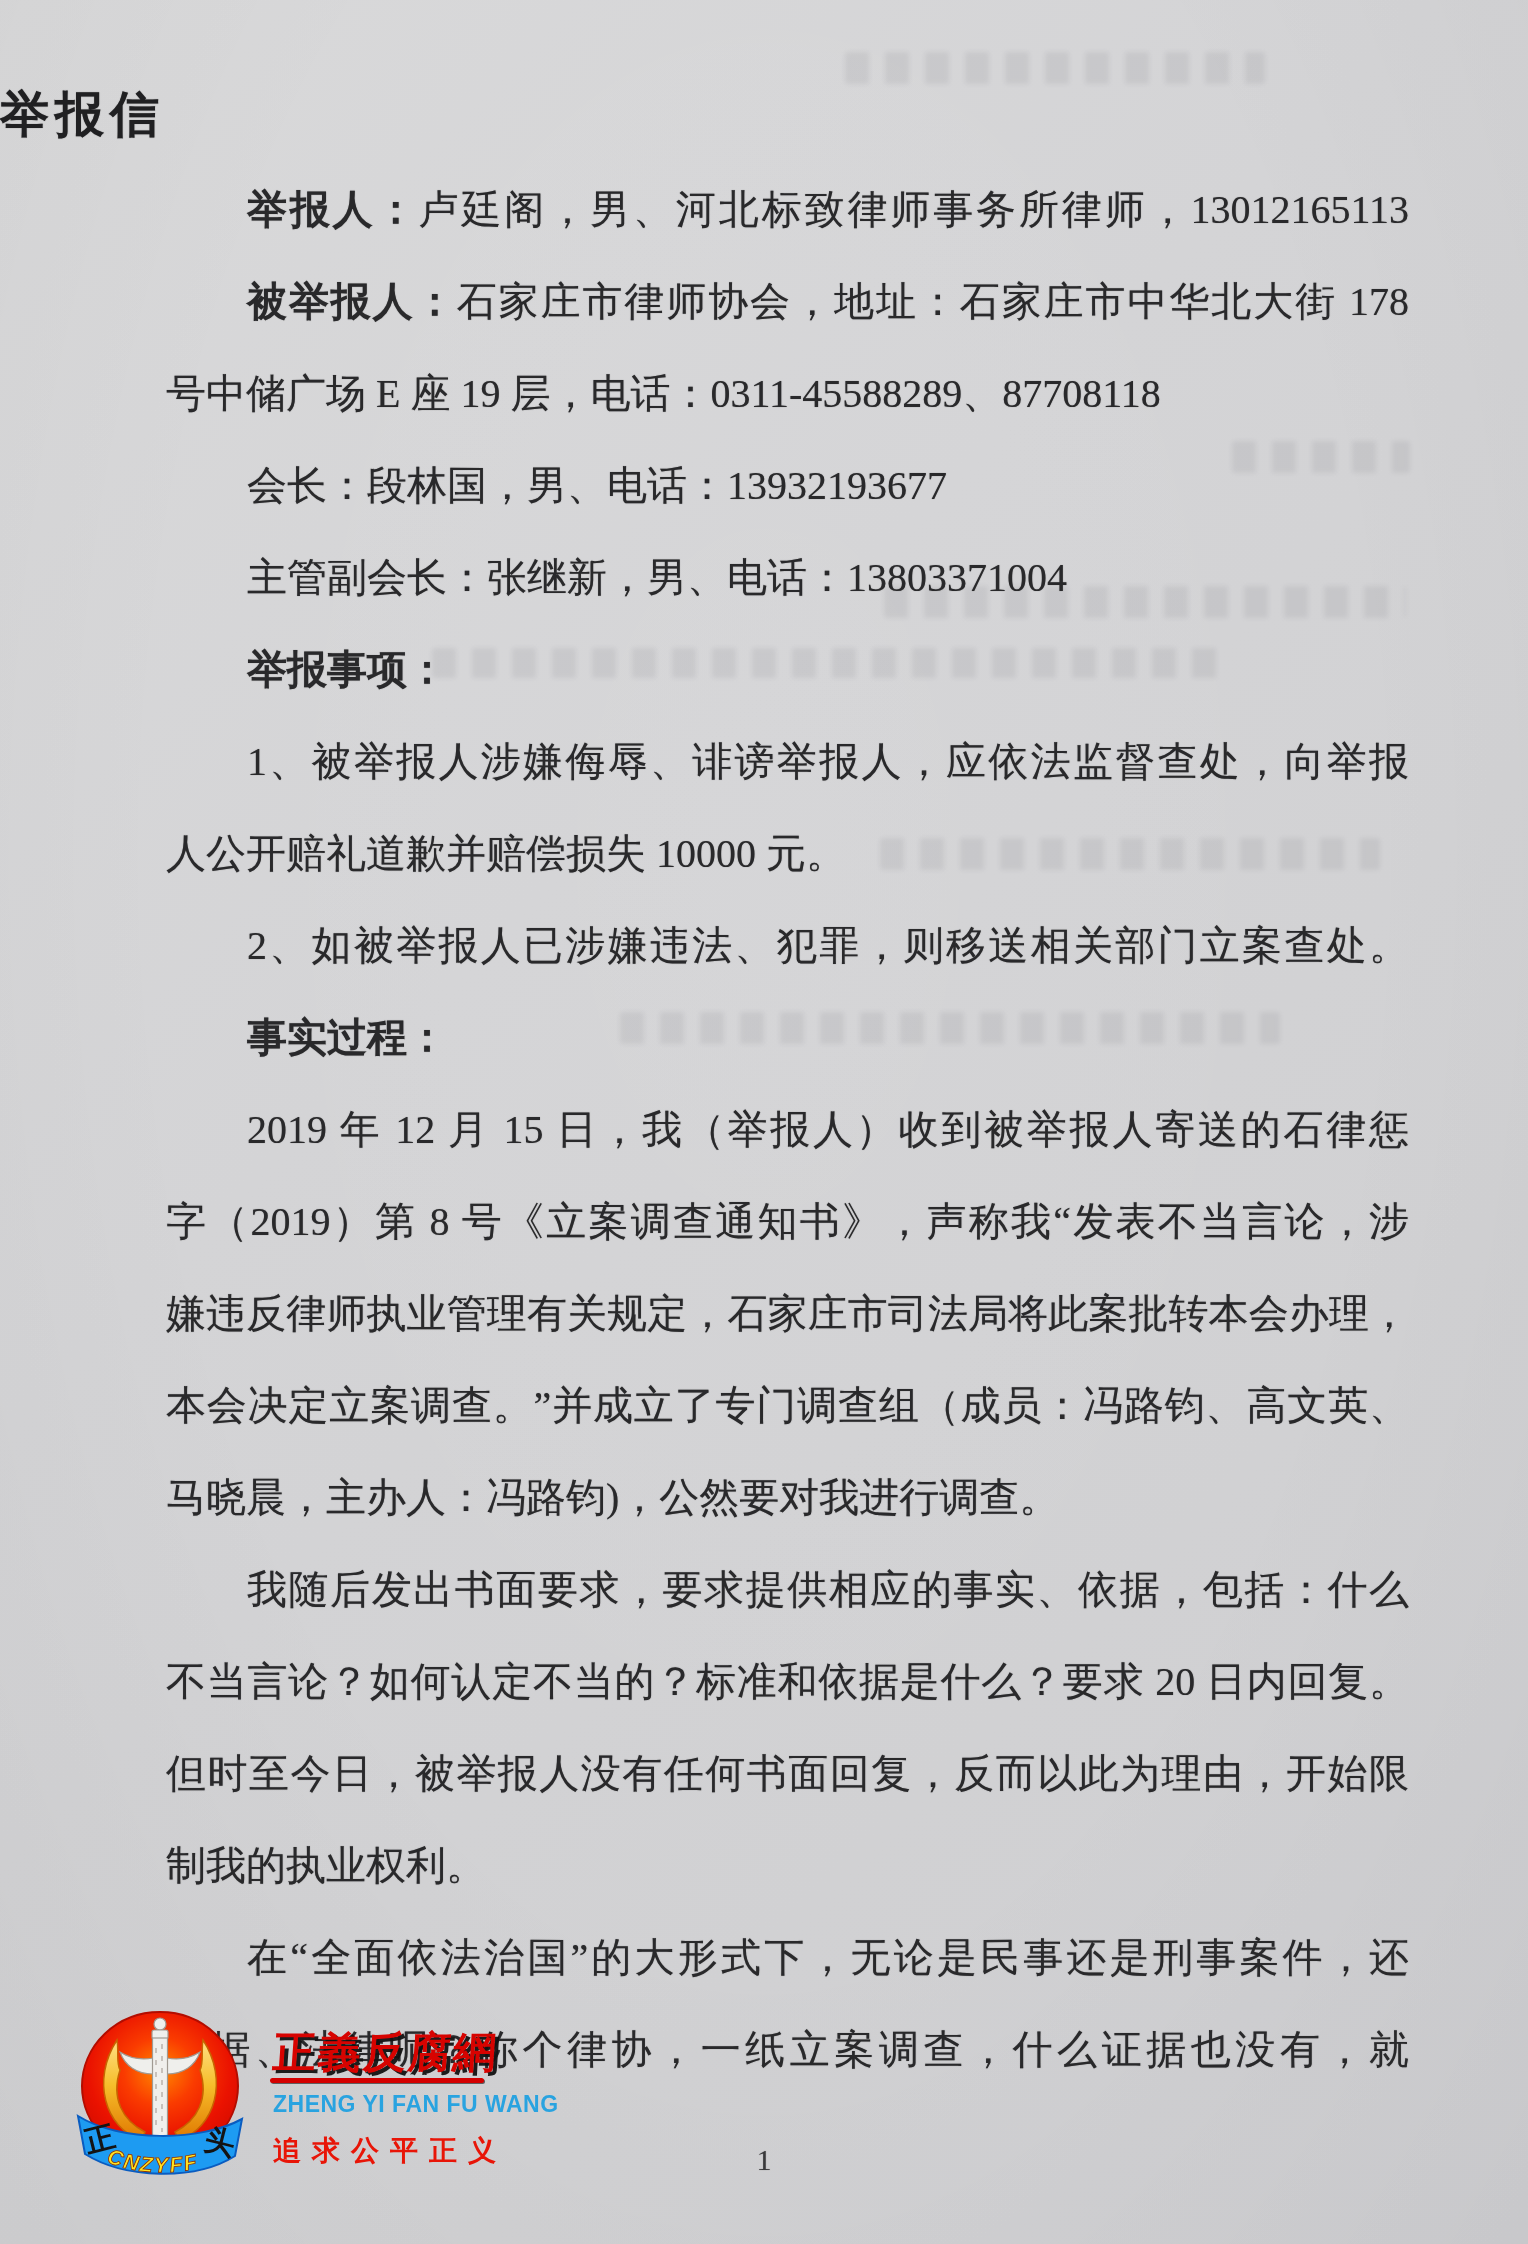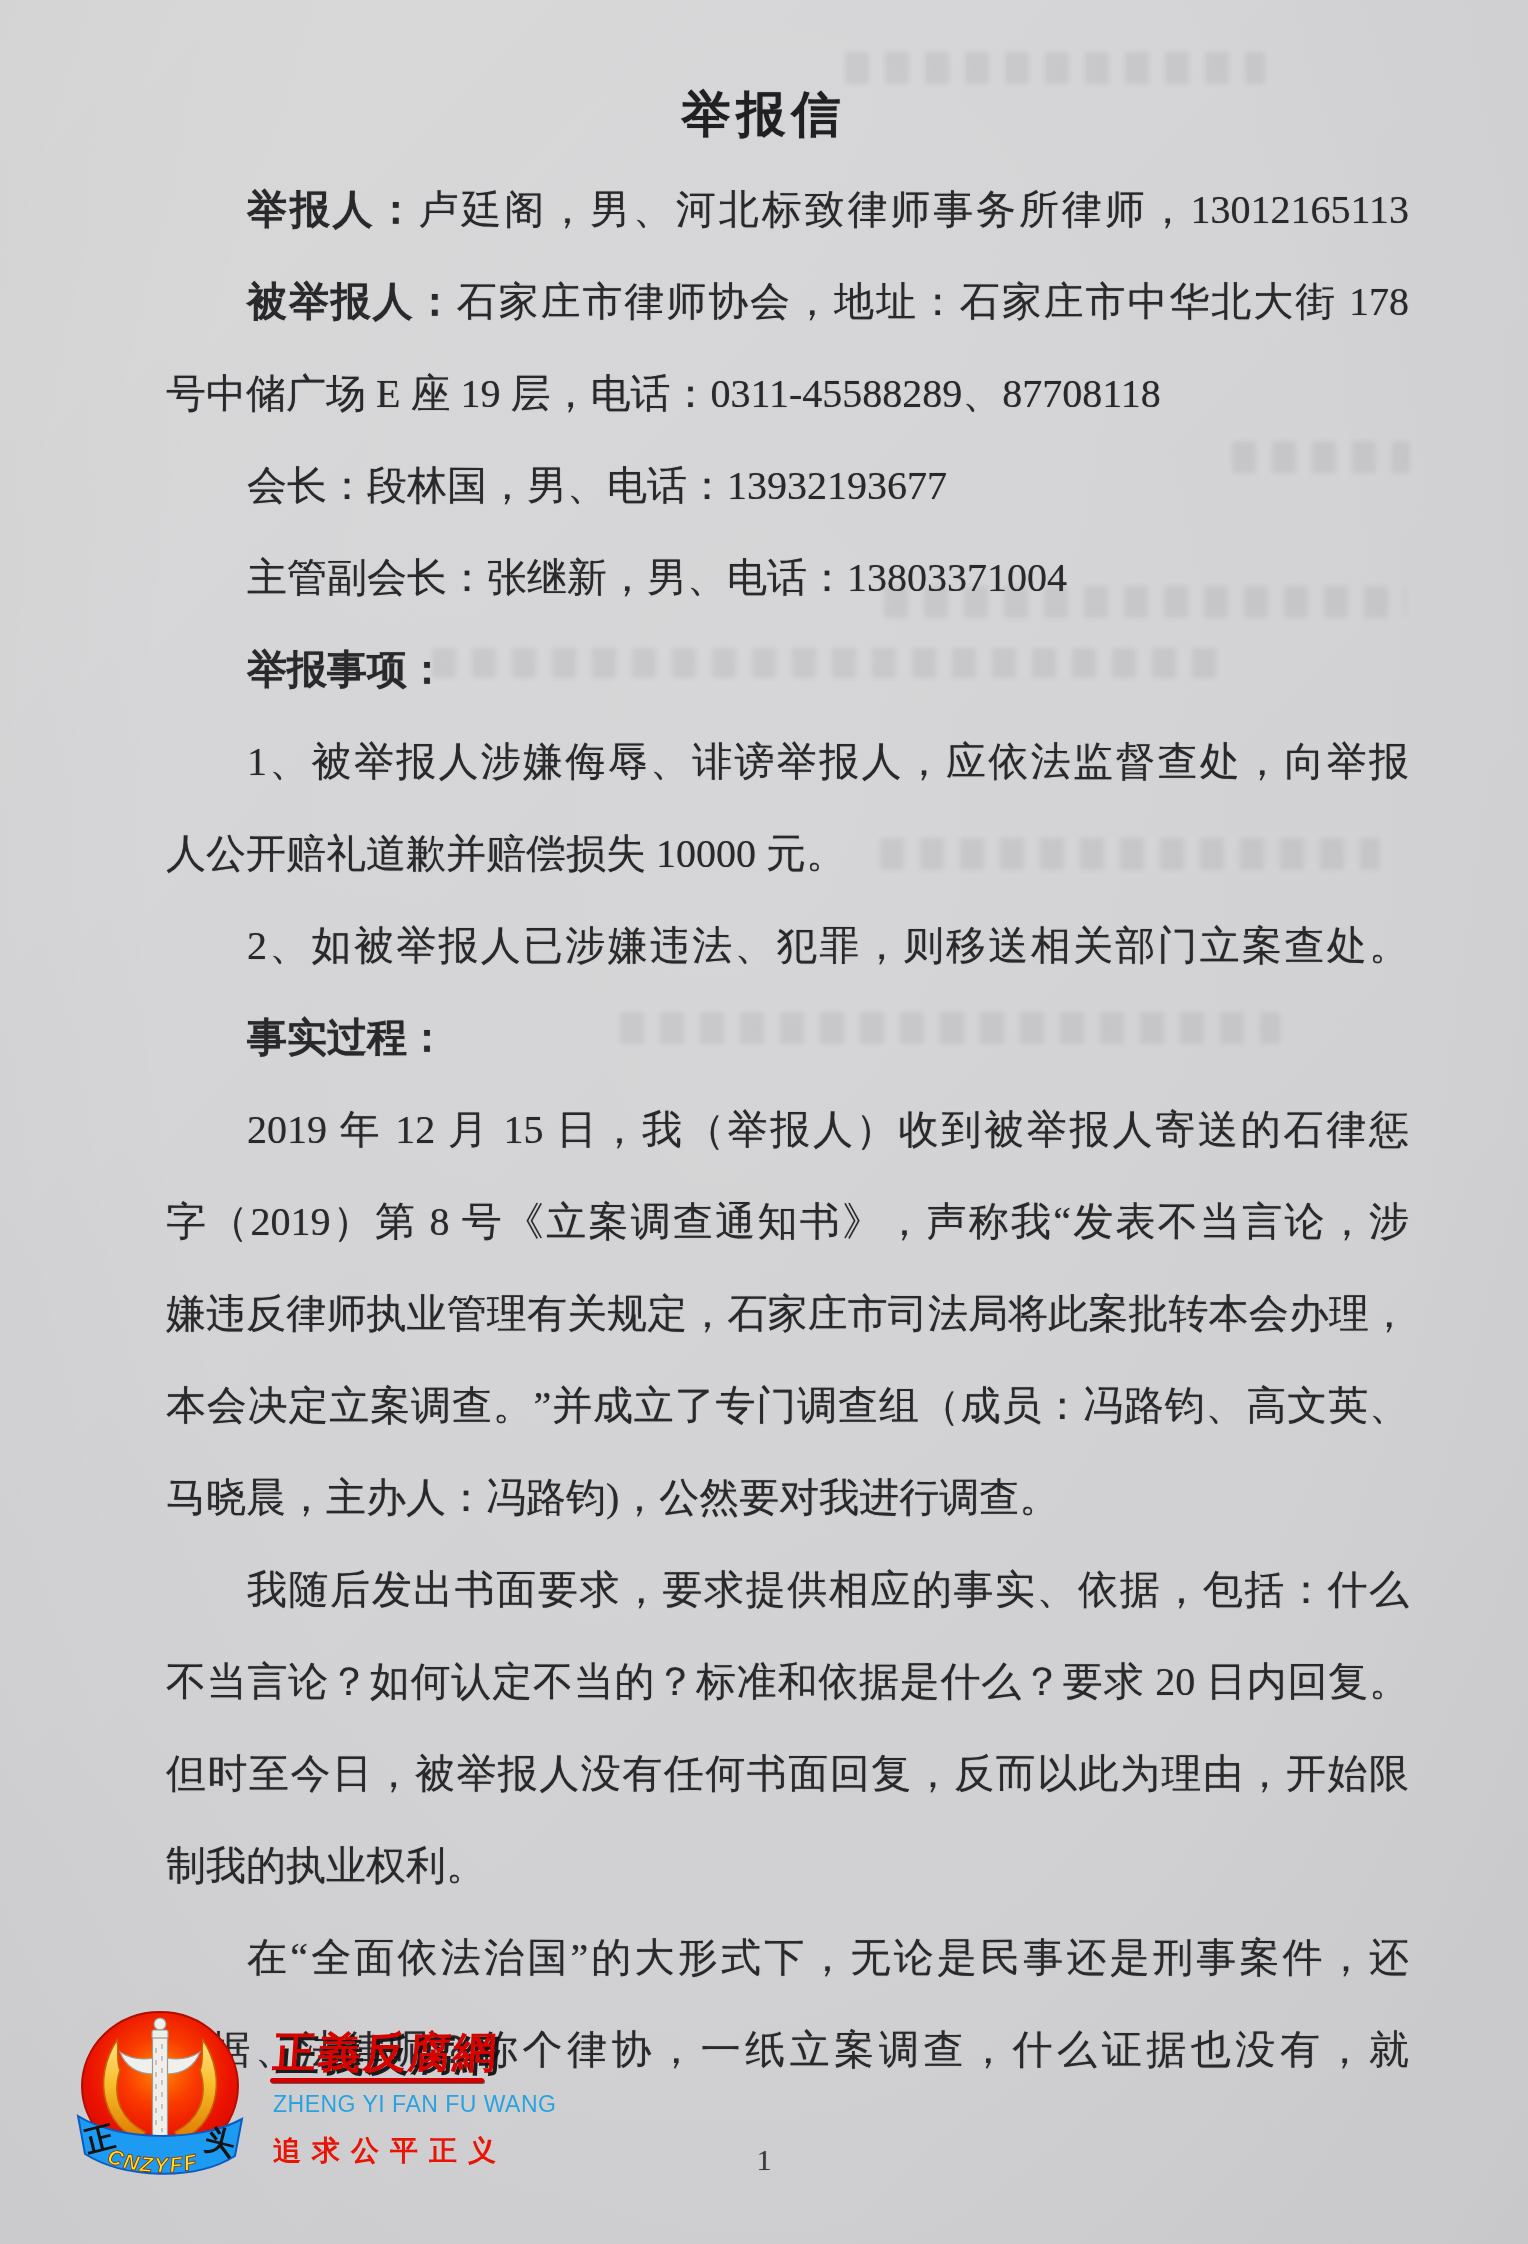--- a/index.html
+++ b/index.html
@@ -9,21 +9,21 @@
     margin:0 auto;
     overflow:hidden;
     background:
       radial-gradient(ellipse at 50% 38%, rgba(255,255,255,0.05) 0%, rgba(0,0,0,0) 55%, rgba(0,0,0,0.035) 100%),
       linear-gradient(135deg,#d9d9da 0%,#d4d4d6 38%,#d1d1d3 72%,#cfcfd2 100%);
     font-family:"Liberation Serif","DejaVu Serif",serif;
   }
   
   .doc-title{
     position:absolute;top:82px;left:0;width:100%;
-    margin:0;text-align:center;
+    margin:0;
     font-size:49px;font-weight:700;letter-spacing:6px;
     color:#202022;text-shadow:0 0 1px rgba(45,45,45,.6);
     z-index:2;
   }
   .doc-body{
     position:absolute;top:164px;left:166px;width:1243px;
     color:#29292b;z-index:2;
     text-shadow:0 0 1px rgba(50,50,50,.55);
   }
   .doc-line{
@@ -62,21 +62,21 @@
     transform:skewX(-4deg);white-space:nowrap;
   }
   .wm-underline{
     position:absolute;left:200px;top:90px;width:214px;height:5px;
     background:#d40000;border-radius:3px;
     box-shadow:1px 1px 0 rgba(20,20,20,.6);
   }
   .wm-py{
     position:absolute;left:203px;top:103px;
     font-family:"Liberation Sans","DejaVu Sans",sans-serif;
-    font-size:23px;font-weight:400;letter-spacing:.5px;
+    font-size:23px;font-weight:700;letter-spacing:.5px;
     color:#29a3e0;white-space:nowrap;
   }
   .wm-slogan{
     position:absolute;left:203px;top:144px;
     font-size:28px;font-weight:700;letter-spacing:11px;
     color:#e81507;white-space:nowrap;
   }
 </style>
 </head>
 <body>

